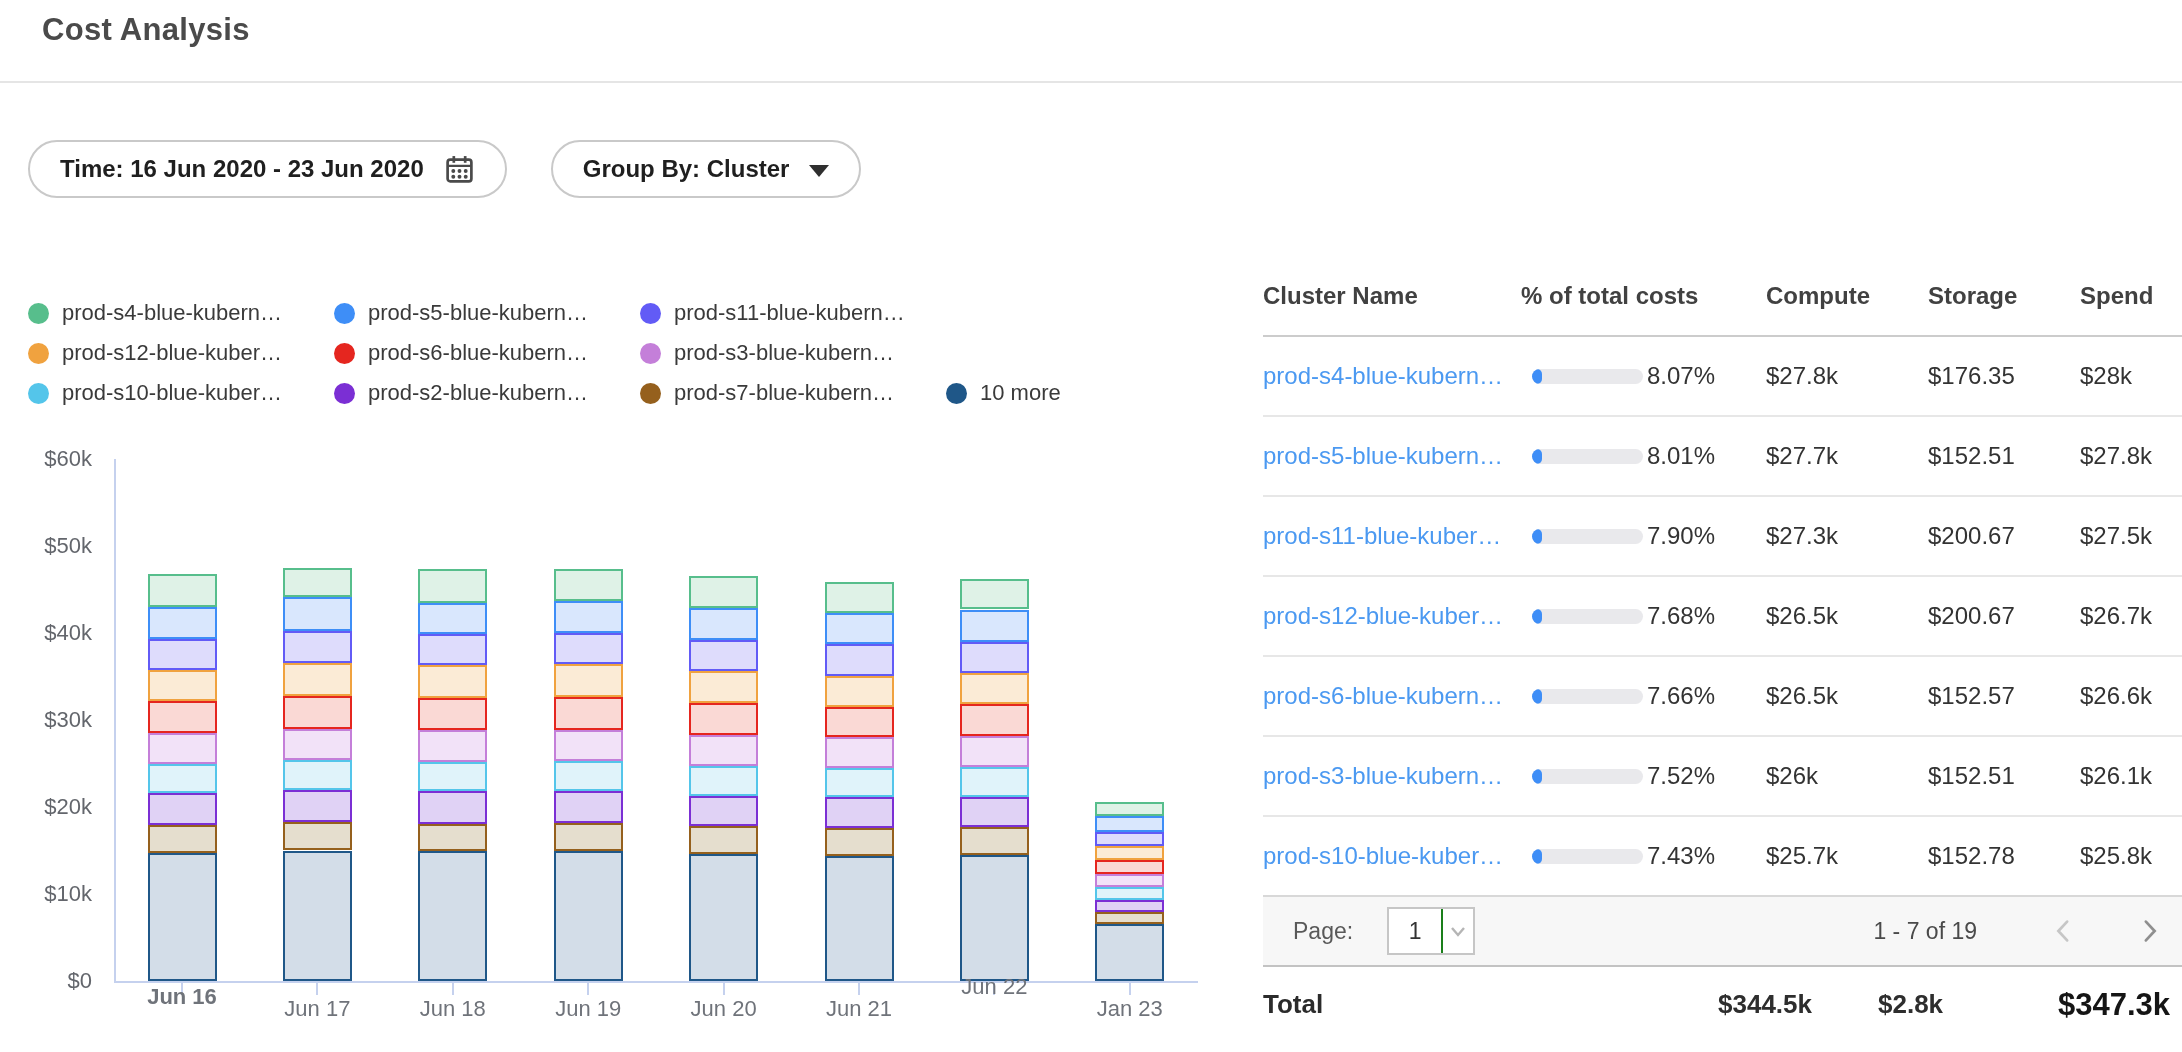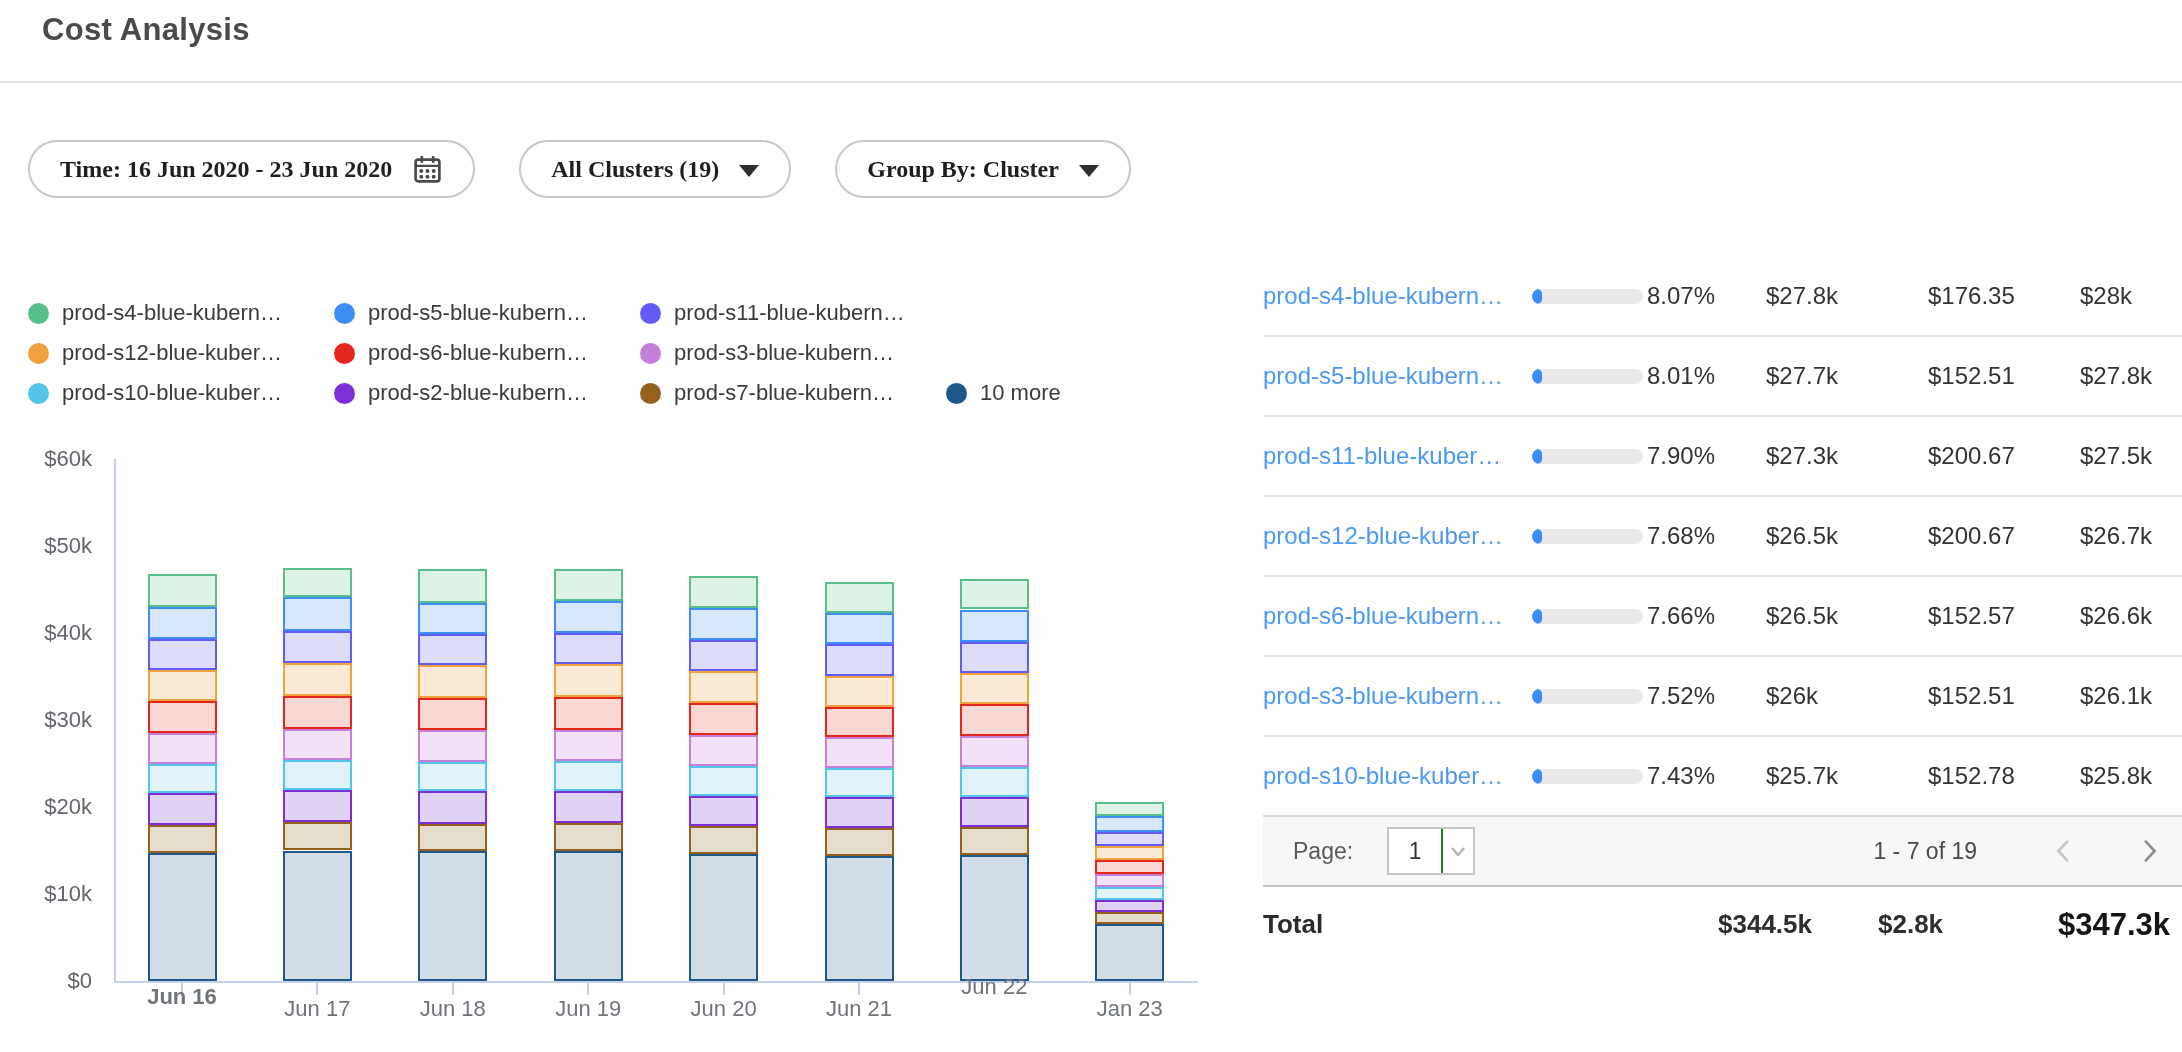--- a/index.html
+++ b/index.html
@@ -5,21 +5,21 @@
   html,body{margin:0;padding:0;background:#fff;}
   body{font-family:"Liberation Sans","DejaVu Sans",sans-serif;}
   .page{position:relative;width:2182px;height:1052px;background:#fff;overflow:hidden;}
 
   
   .title{position:absolute;left:42px;top:12px;font-size:31px;font-weight:600;color:#4a4a4a;letter-spacing:.3px;}
   .title-divider{position:absolute;left:0;top:81px;width:2182px;height:2px;background:#e5e5e5;}
 
   
   .filters{position:absolute;left:28px;top:140px;display:flex;gap:44px;}
-  .pill{display:flex;align-items:center;gap:20px;height:58px;padding:0 30px;border:2px solid #c9c9c9;border-radius:30px;background:#fff;font-family:Liberation Serif, serif;font-size:24px;font-weight:700;color:#1f1f1f;cursor:pointer;}
+  .pill{display:flex;align-items:center;gap:20px;height:58px;padding:0 30px;border:2px solid #c9c9c9;border-radius:30px;background:#fff;font-family:Liberation Sans, sans-serif;font-size:24px;font-weight:700;color:#1f1f1f;cursor:pointer;}
   .caret{width:0;height:0;border-left:10px solid transparent;border-right:10px solid transparent;border-top:12px solid #2f2f2f;margin-top:3px;}
 
   
   #legend{position:absolute;left:28px;top:293px;}
   .legend-row{display:flex;height:40px;align-items:center;}
   .legend-item{display:flex;align-items:center;width:306px;gap:13px;cursor:pointer;}
   .legend-item.auto{width:auto;}
   .legend-dot{width:21px;height:21px;border-radius:50%;flex:none;}
   .legend-label{font-size:22px;color:#3a3a3a;white-space:nowrap;}
 
@@ -79,24 +79,20 @@
         <line x1="9.5" y1="2" x2="9.5" y2="8.5" stroke="#4a4a4a" stroke-width="2.6"></line>
         <line x1="20.5" y1="2" x2="20.5" y2="8.5" stroke="#4a4a4a" stroke-width="2.6"></line>
         <line x1="4" y1="11.5" x2="26" y2="11.5" stroke="#4a4a4a" stroke-width="2.2"></line>
         <circle cx="9" cy="16.5" r="1.9" fill="#4a4a4a"></circle>
           <circle cx="15" cy="16.5" r="1.9" fill="#4a4a4a"></circle>
           <circle cx="21" cy="16.5" r="1.9" fill="#4a4a4a"></circle>
         <circle cx="9" cy="22" r="1.9" fill="#4a4a4a"></circle>
           <circle cx="15" cy="22" r="1.9" fill="#4a4a4a"></circle>
           <circle cx="21" cy="22" r="1.9" fill="#4a4a4a"></circle>
       </svg>
-    </button>
-    <button class="pill">
-      <span>All Clusters (19)</span>
-      <span class="caret"></span>
     </button>
     <button class="pill">
       <span>Group By: Cluster</span>
       <span class="caret"></span>
     </button>
   </div>
 
   <div id="legend">
       <div class="legend-row">
         <div class="legend-item">
@@ -248,20 +244,27 @@
       <div class="seg" style="left: 1095px; top: 430.07px; width: 69px; height: 13.485px; background: rgb(250, 217, 213); border: 2px solid rgb(229, 38, 31);"></div>
       <div class="seg" style="left: 1095px; top: 415.715px; width: 69px; height: 14.355px; background: rgb(251, 235, 214); border: 2px solid rgb(240, 162, 63);"></div>
       <div class="seg" style="left: 1095px; top: 401.795px; width: 69px; height: 13.92px; background: rgb(222, 220, 252); border: 2px solid rgb(98, 91, 246);"></div>
       <div class="seg" style="left: 1095px; top: 385.7px; width: 69px; height: 16.095px; background: rgb(217, 231, 253); border: 2px solid rgb(62, 142, 247);"></div>
       <div class="seg" style="left: 1095px; top: 371.78px; width: 69px; height: 13.92px; background: rgb(223, 242, 231); border: 2px solid rgb(87, 190, 140);"></div>
       <div class="axis" style="left: 1128.8px; top: 551px; width: 2px; height: 14px; background: rgb(197, 209, 238);"></div>
       <div class="xlab" style="left: 1059.8px; top: 565px;">Jan 23</div>
     </div>
 
   <div class="panel">
+    <div class="trow head" id="thead">
+        <span class="th">Cluster Name</span>
+        <span class="th">% of total costs</span>
+        <span class="th">Compute</span>
+        <span class="th">Storage</span>
+        <span class="th">Spend</span>
+      </div>
     <div id="tbody">
         <div class="trow data">
           <span class="link">prod-s4-blue-kubern…</span>
           <div class="pctcell">
             <div class="track" style="background: rgb(233, 233, 236);">
               <div class="fill" style="width: 10px; background: rgb(62, 142, 247);"></div>
             </div>
             <span class="pct">8.07%</span>
           </div>
           <span class="val">$27.8k</span>

